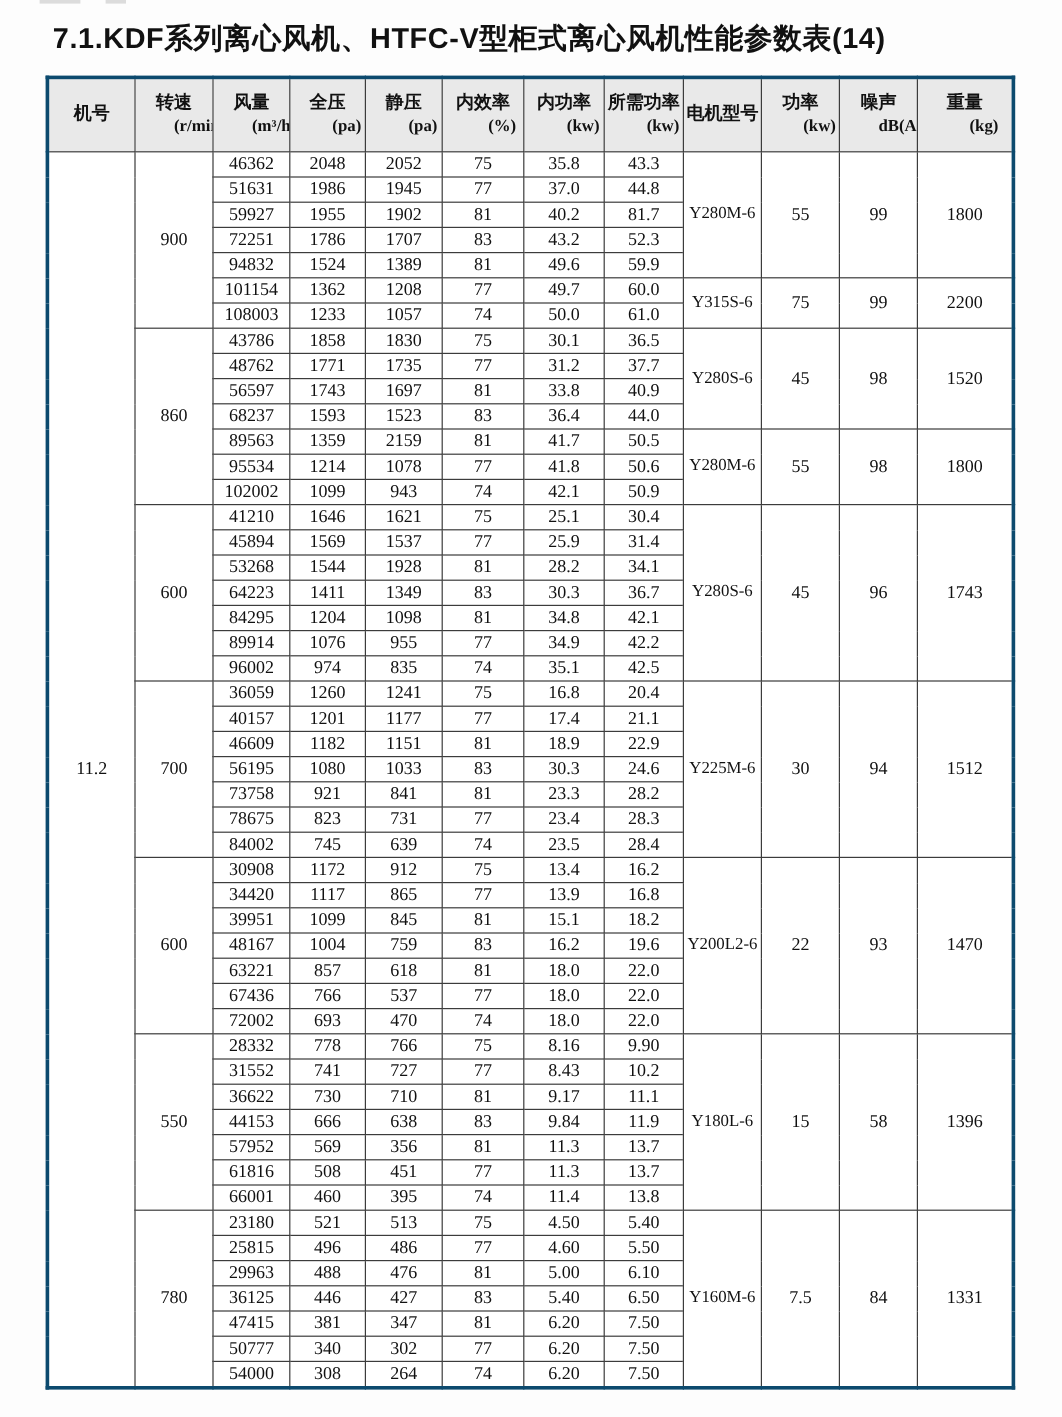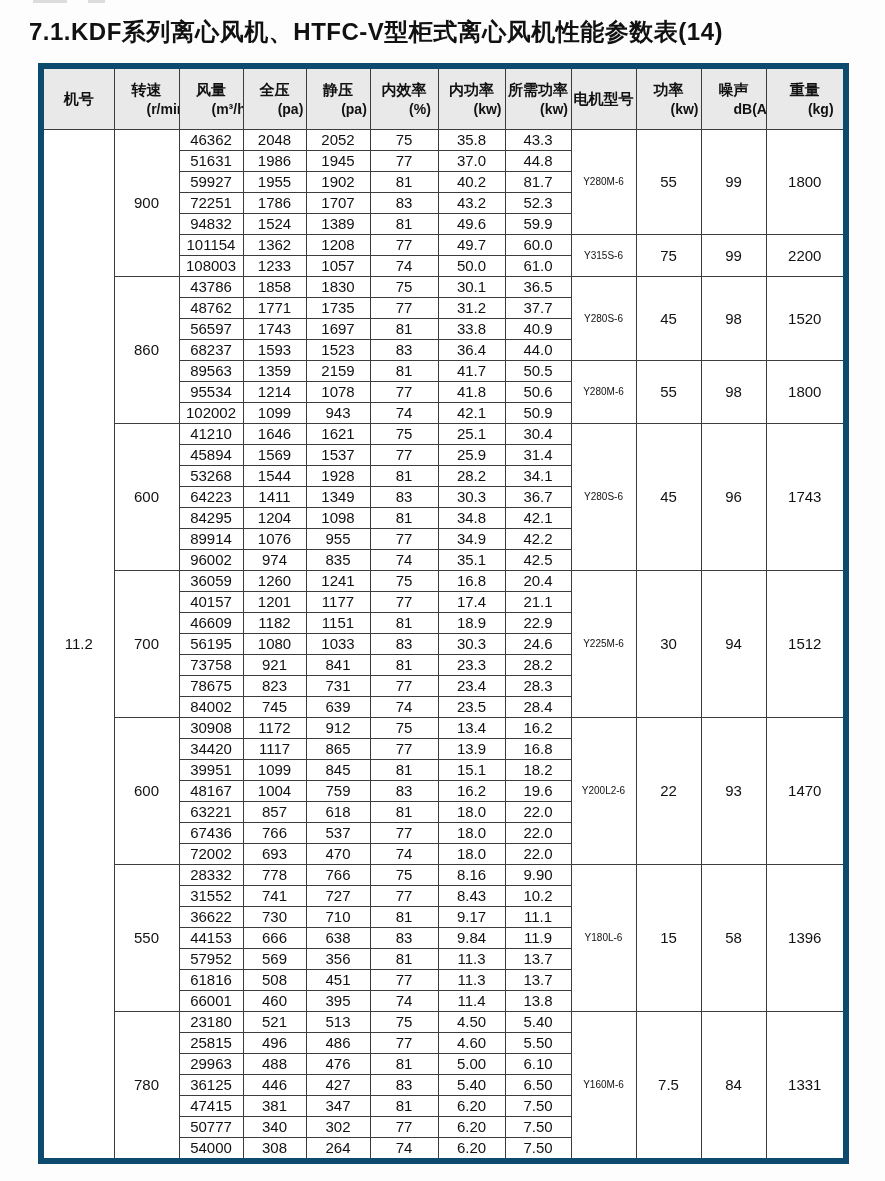--- a/index.html
+++ b/index.html
@@ -18,34 +18,35 @@
   .artifact {
     position: absolute;
     background: #dcdcdc;
     height: 3px;
     top: 0;
   }
   .artifact.a1 { left: 33px; width: 34px; }
   .artifact.a2 { left: 88px; width: 17px; }
   .title {
     position: absolute;
-    left: 29px; top: 16px;
+    left: 44px; top: 16px;
     font-size: 24px;
     font-weight: bold;
     letter-spacing: 0.5px;
     white-space: nowrap;
     text-align: center;
   }
   table.spec {
     position: absolute;
     left: 38px; top: 63px;
     border-collapse: collapse;
     table-layout: fixed;
     width: 805px;
-    border: 6px solid #0c4a6e;
+    border: 3px solid #0c4a6e;
+    font-family: Liberation Serif, serif;
   }
   table.spec th, table.spec td {
     border: 1px solid #3c3c3c;
     text-align: center;
     vertical-align: middle;
     padding: 0;
     overflow: hidden;
   }
   table.spec thead th {
     background: #e9e9e9;
@@ -60,21 +61,21 @@
     display: block;
     margin-left: 32px;
   }
   table.spec tbody td {
     font-size: 15px;
     height: 20px;
     line-height: 20px;
     background: #fff;
     white-space: nowrap;
   }
-  table.spec tbody td.motor-cell { font-size: 10px; }
+  table.spec tbody td.motor-cell { font-size: 14px; }
   
   col.c-machine { width: 73px; }
   col.c-speed   { width: 65px; }
   col.c-volume  { width: 64px; }
   col.c-tpress  { width: 63px; }
   col.c-spress  { width: 64px; }
   col.c-eff     { width: 68px; }
   col.c-ipow    { width: 67px; }
   col.c-rpow    { width: 66px; }
   col.c-motor   { width: 65px; }

